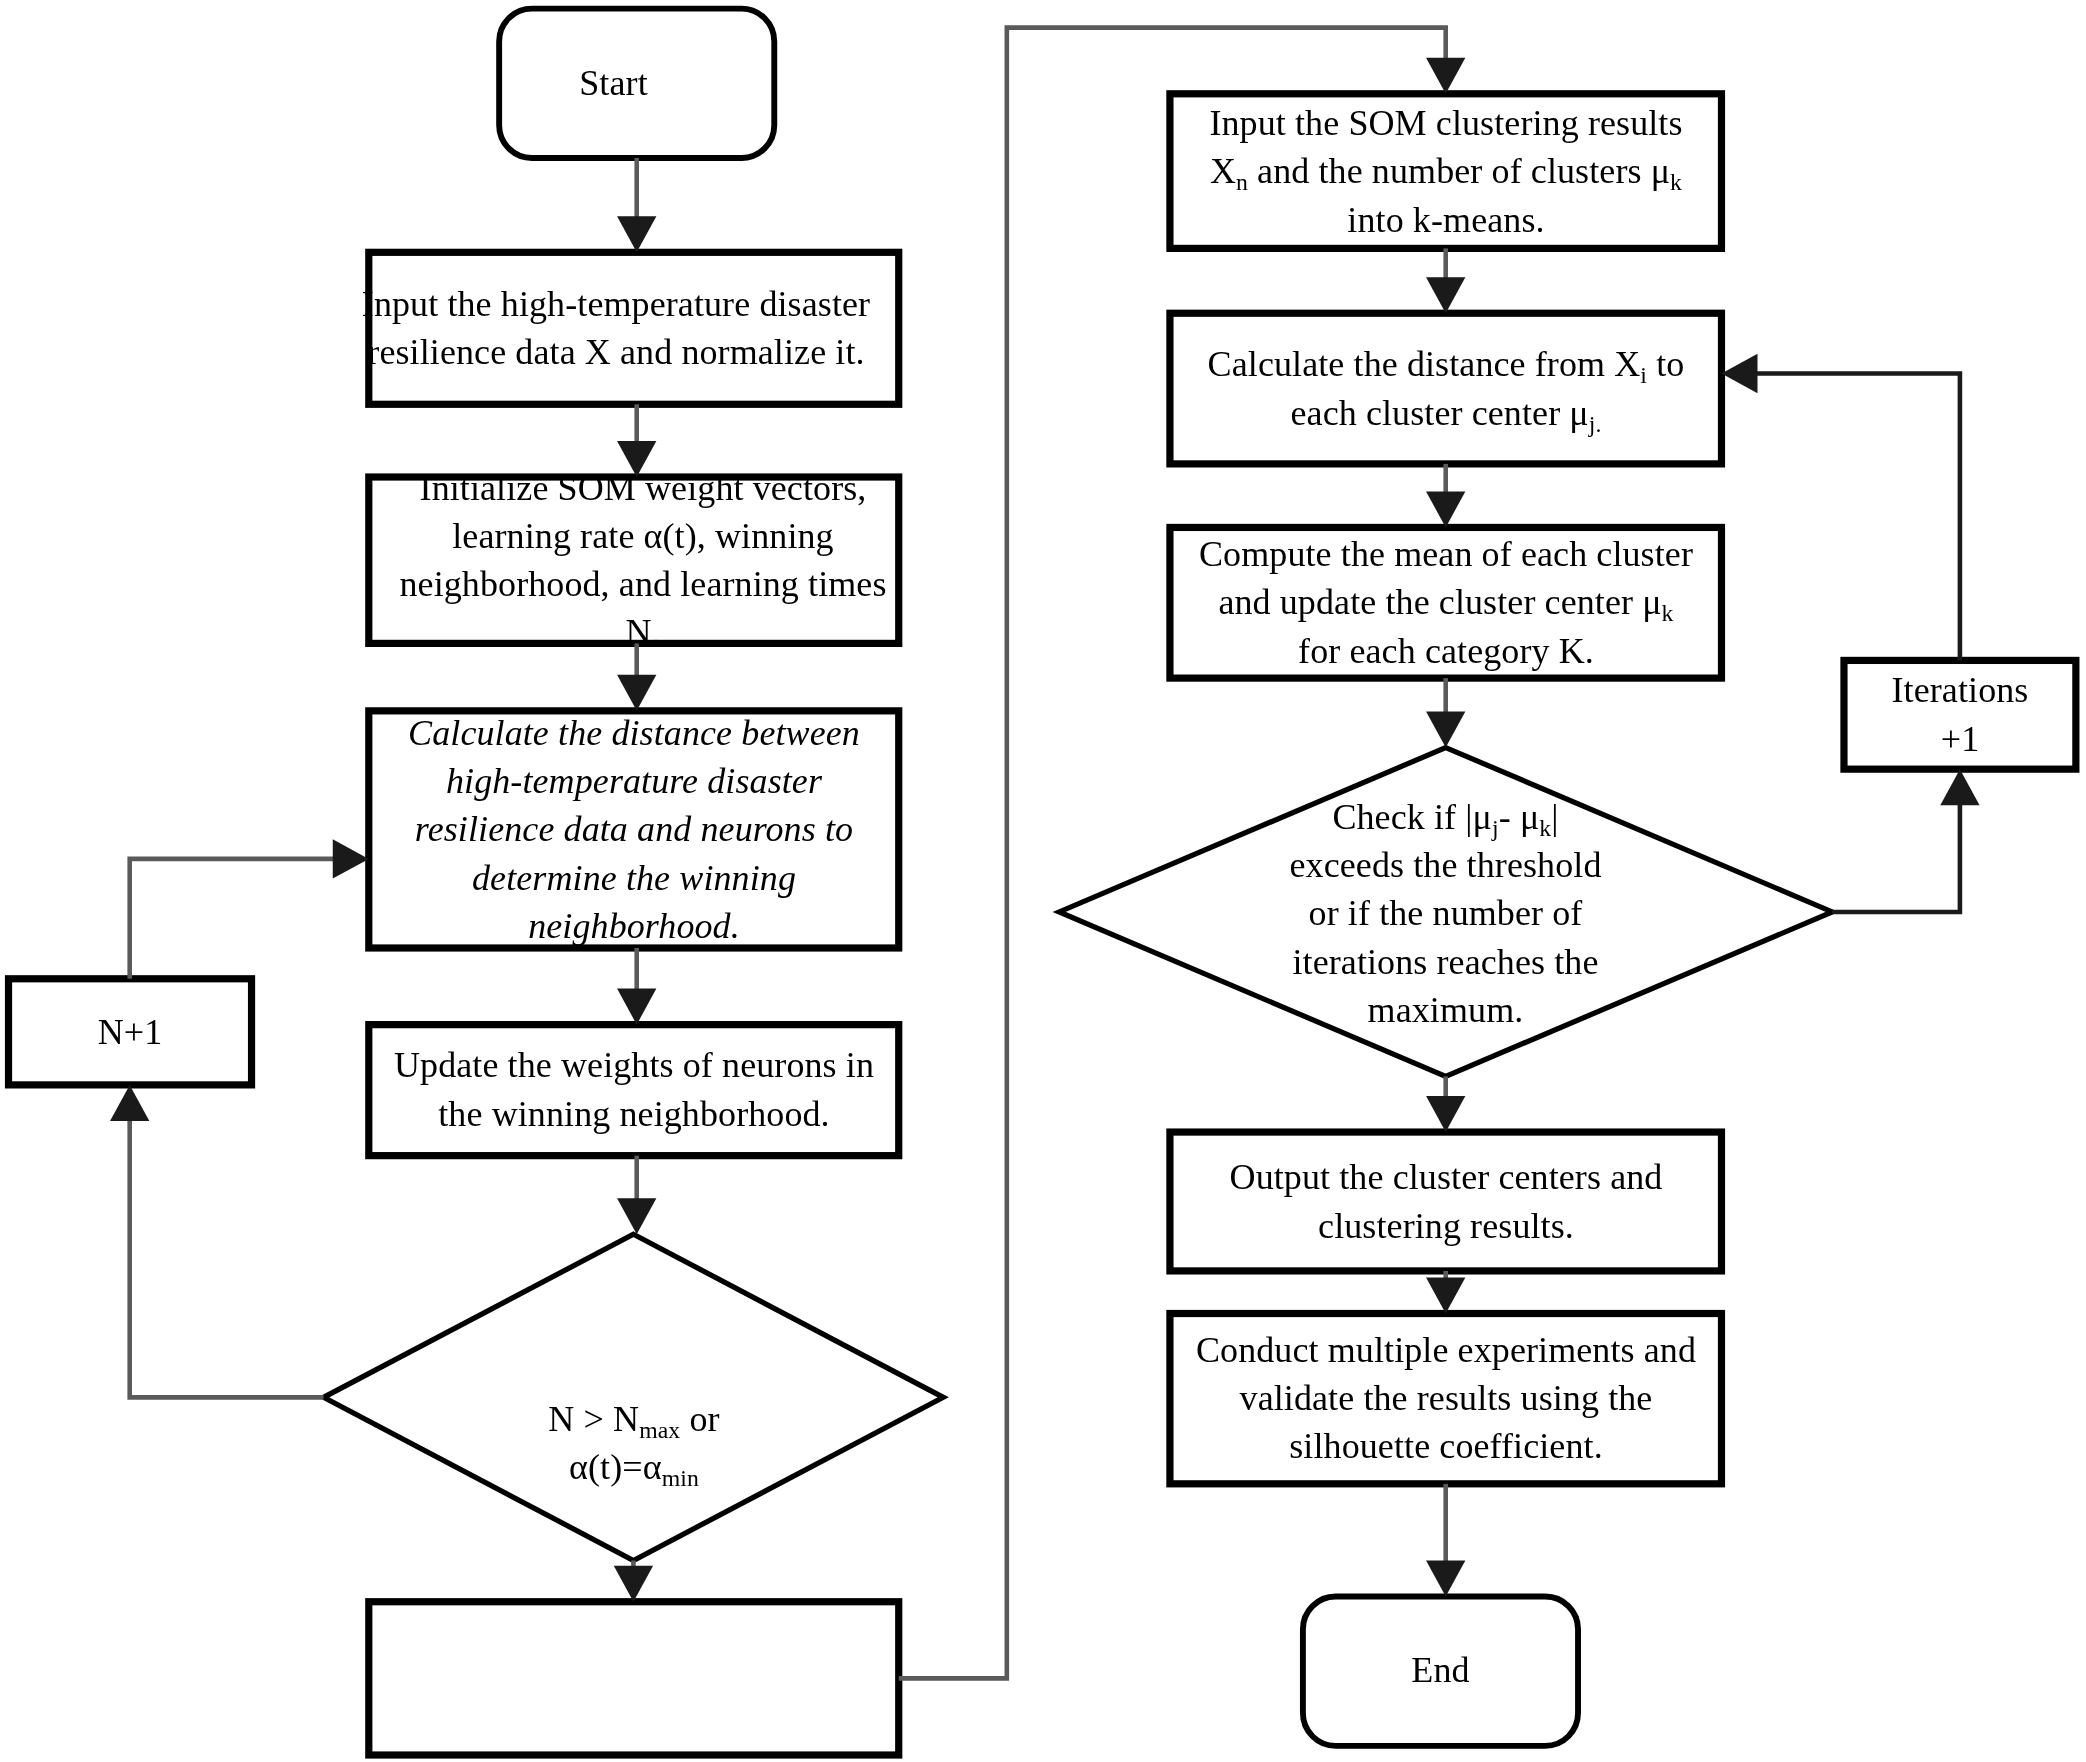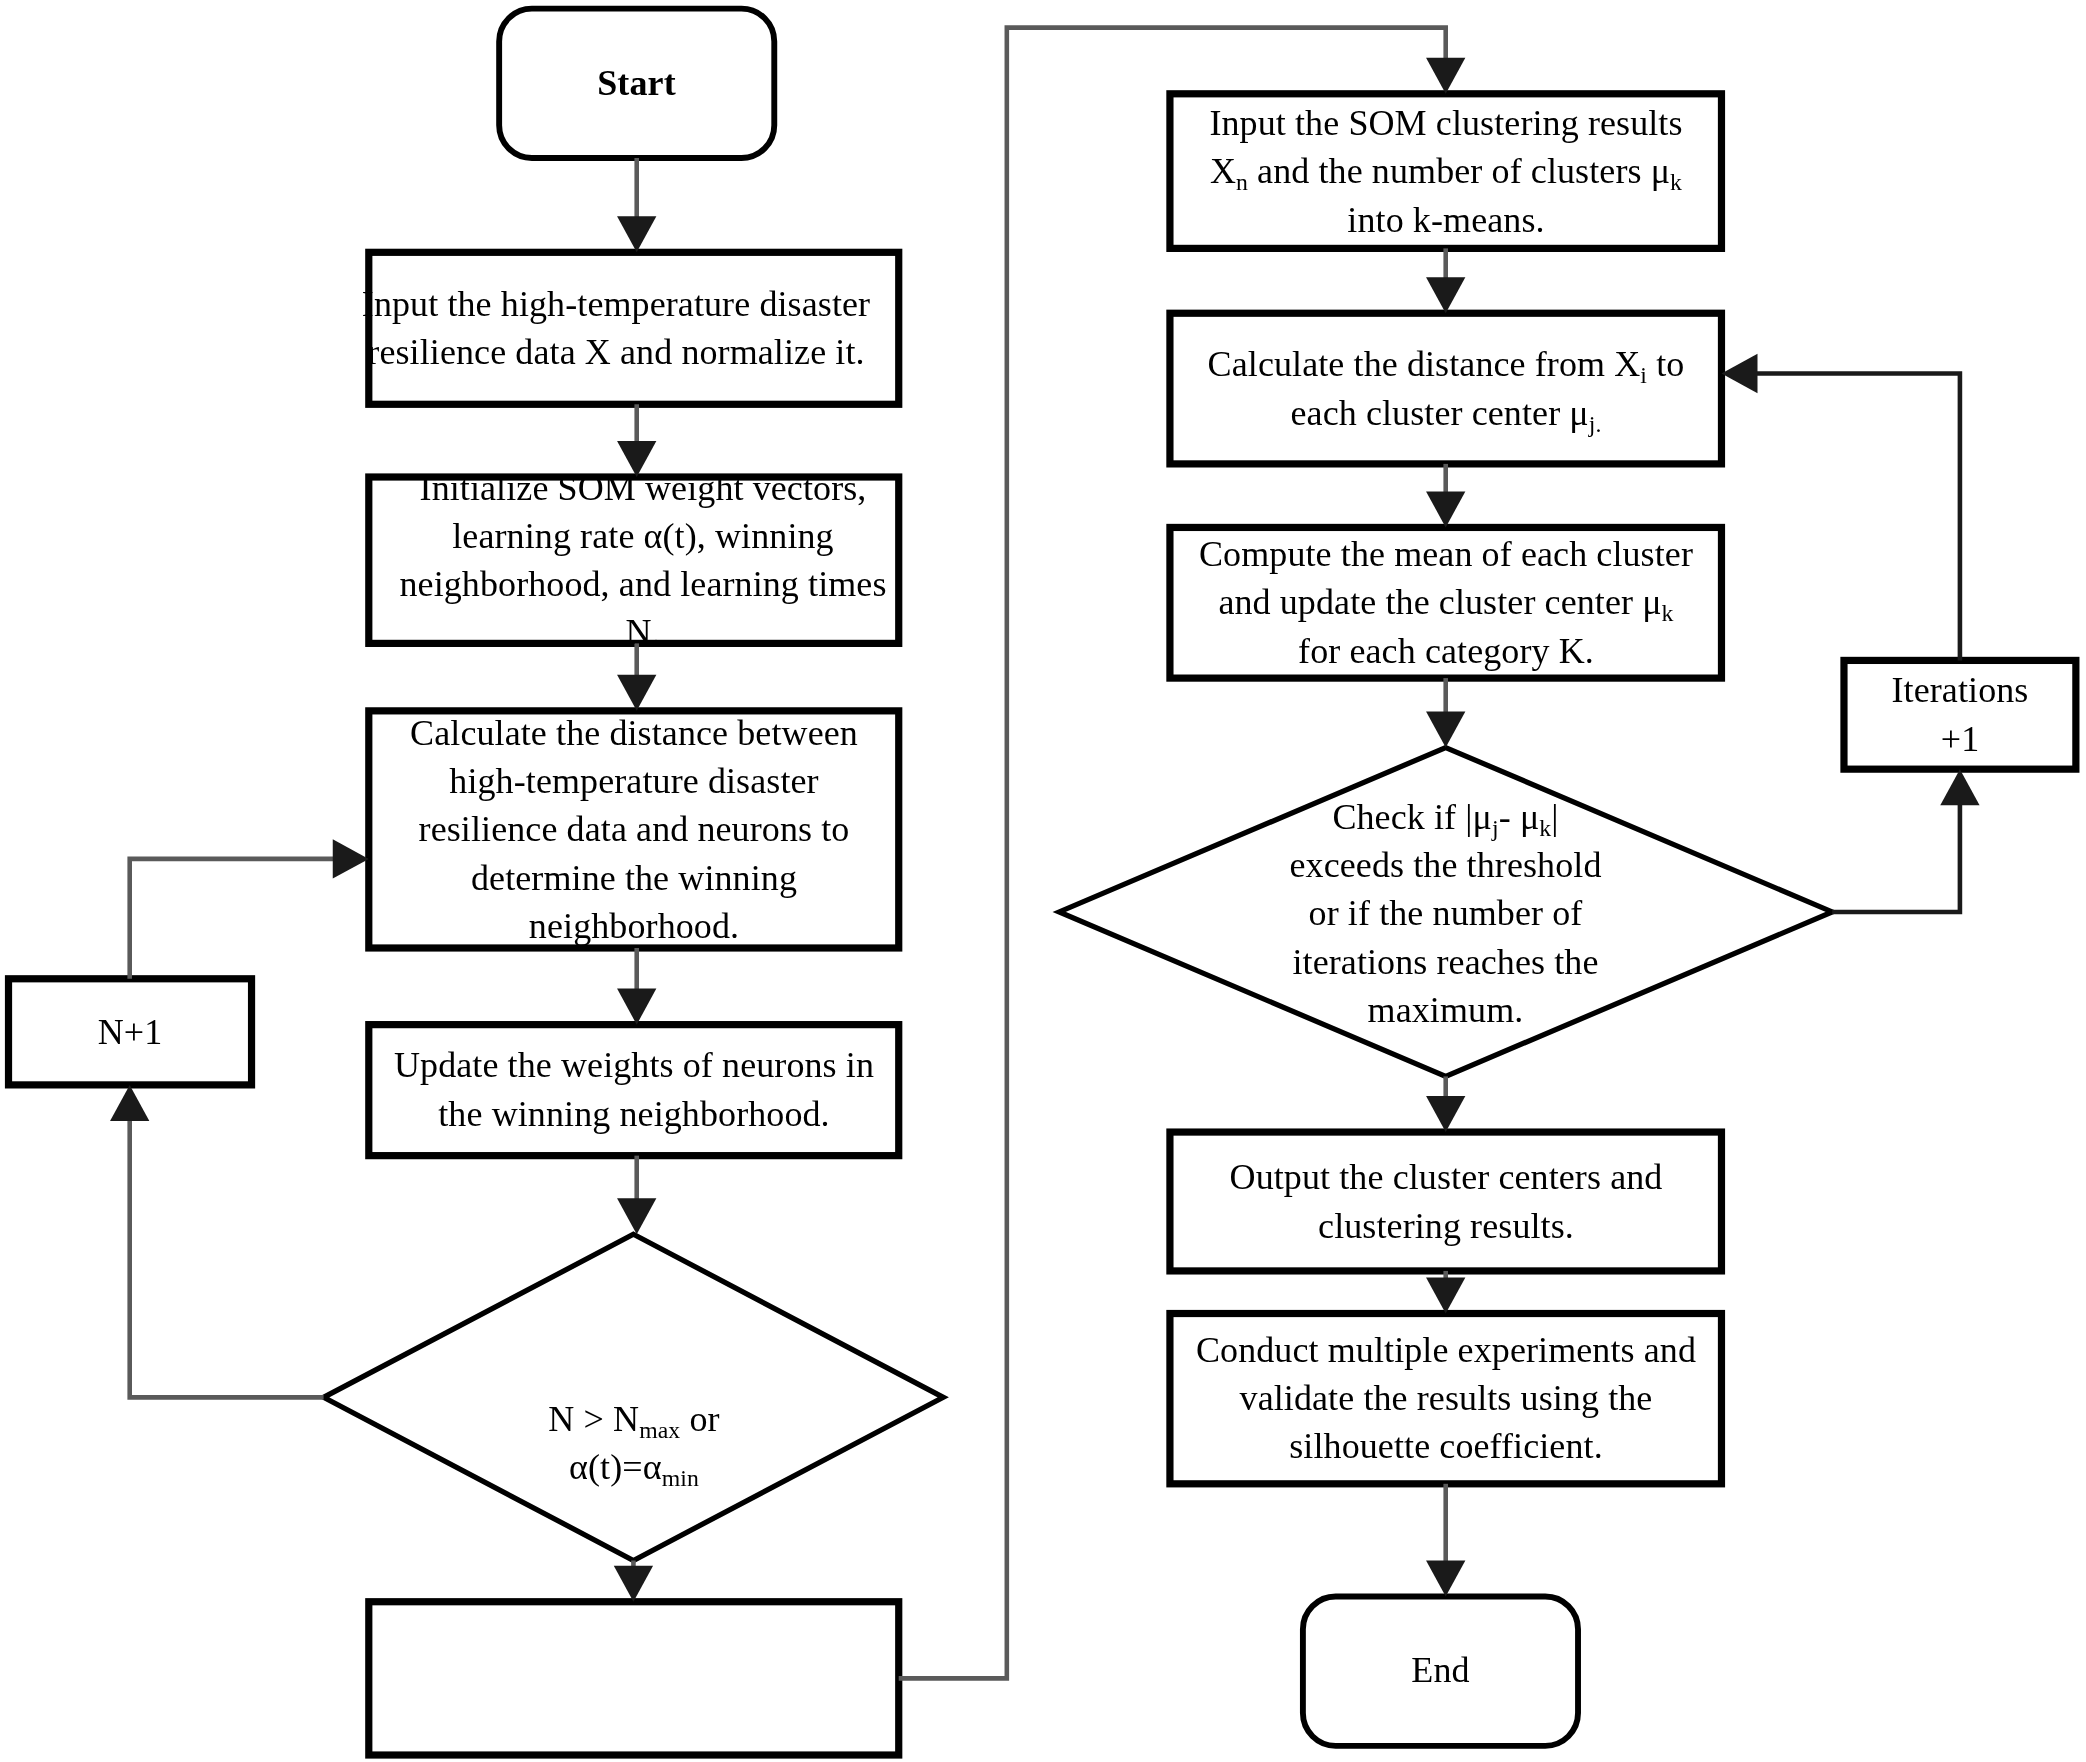--- a/index.html
+++ b/index.html
@@ -147,33 +147,33 @@
     <polygon class="arrowhead" points="2207,1728 2177,1673 2237,1673"></polygon>
 
     <path class="conn" d="M 2207 1940 L 2207 1971"></path>
     <polygon class="arrowhead" points="2207,2005 2177,1950 2237,1950"></polygon>
 
     <path class="conn" d="M 2207 2265 L 2207 2403"></path>
     <polygon class="arrowhead" points="2207,2437 2177,2382 2237,2382"></polygon>
 
   </svg>
 
-  <div class="node-label terminal" style="left:499px;top:8.5px;width:275px;height:149px;font-weight:bold;">
+  <div class="node-label terminal" style="left:476px;top:8.5px;width:275px;height:149px;">
     <span class="inner">Start</span>
   </div>
 
   <div class="node-label" style="left:351px;top:252px;width:530px;height:152px;align-items:center;">
     <span class="inner">Input the high-temperature disaster resilience data X and normalize it.</span>
   </div>
 
   <div class="node-label" style="left:378px;top:477px;width:530px;height:166px;font-family:Liberation Serif, serif;">
     <span class="inner">Initialize SOM weight vectors, learning rate α(t), winning neighborhood, and learning times  N.</span>
   </div>
 
-  <div class="node-label" style="left:369px;top:711px;width:530px;height:237px;">
+  <div class="node-label" style="left:369px;top:711px;width:530px;height:237px;font-style:italic;">
     <span class="inner">Calculate the distance between high-temperature disaster resilience data and neurons to determine the winning neighborhood.</span>
   </div>
 
   <div class="node-label" style="left:369px;top:1024px;width:530px;height:131px;">
     <span class="inner">Update the weights of neurons in the winning neighborhood.</span>
   </div>
 
   <div class="node-label" style="left:8.5px;top:979px;width:243px;height:106px;">
     <span class="inner">N+1</span>
   </div>

